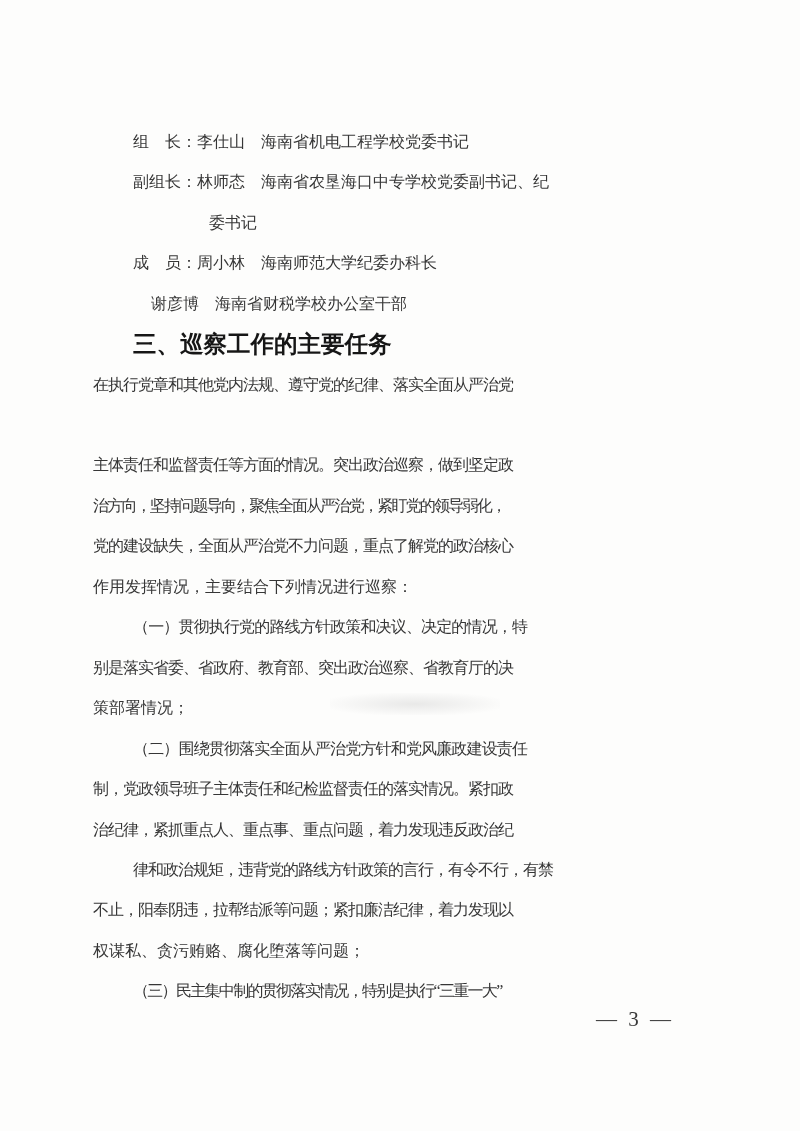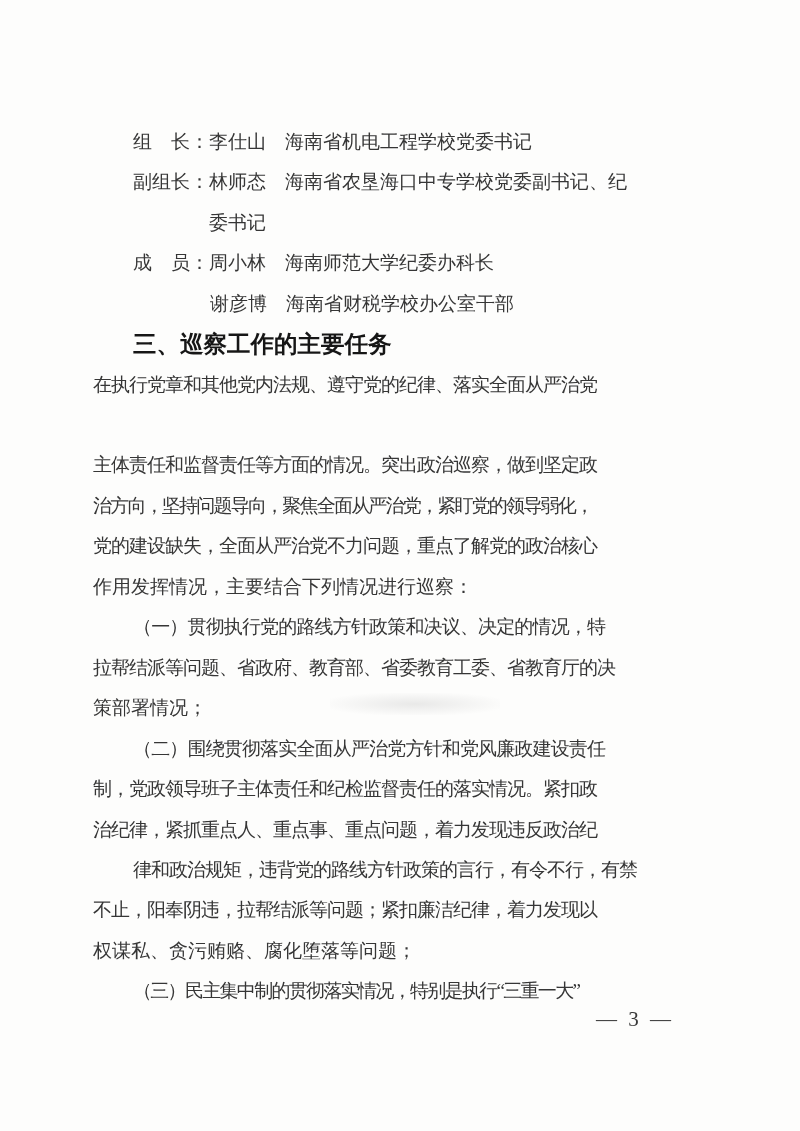--- a/index.html
+++ b/index.html
@@ -20,26 +20,26 @@
   }
   .doc-lines {
     position: absolute;
     left: 93px;
     top: 122px;
     width: 617px;
   }
   .line {
     height: 40.47px;
     line-height: 40.47px;
-    font-size: 19px;
+    font-size: 16px;
     color: var(--body-text, #363636);
     white-space: nowrap;
   }
   .roster        { margin-left: 40px; }
-  .roster-cont   { margin-left: 117px; }
+  .roster-cont   { margin-left: 58px; }
   .roster-cont-wide { margin-left: 116px; }
   .heading {
     margin-left: 40px;
     font-family: Liberation Serif, serif;
     font-weight: 700;
     font-size: 23.5px;
     color: var(--heading-text, #161616);
   }
   .p-first { padding-left: 40px; }
   .p-mid   { }
@@ -73,21 +73,21 @@
       <div class="line roster-cont-wide">委书记</div>
       <div class="line roster">成　员：周小林　海南师范大学纪委办科长</div>
       <div class="line roster-cont">谢彦博　海南省财税学校办公室干部</div>
       <div class="line heading">三、巡察工作的主要任务</div>
       <div class="line p-mid" style="letter-spacing: -1px;">在执行党章和其他党内法规、遵守党的纪律、落实全面从严治党</div>
       <div class="line p-mid" style="letter-spacing: -1px; margin-top: 40px;">主体责任和监督责任等方面的情况。突出政治巡察，做到坚定政</div>
       <div class="line p-mid" style="letter-spacing: -1.79px;">治方向，坚持问题导向，聚焦全面从严治党，紧盯党的领导弱化，</div>
       <div class="line p-mid" style="letter-spacing: -1px;">党的建设缺失，全面从严治党不力问题，重点了解党的政治核心</div>
       <div class="line p-last">作用发挥情况，主要结合下列情况进行巡察：</div>
       <div class="line p-first" style="letter-spacing: -0.84px;">（一）贯彻执行党的路线方针政策和决议、决定的情况，特</div>
-      <div class="line p-mid" style="letter-spacing: -1px;">拉帮结派等问题、省政府、教育部、省委教育工委、省教育厅的决</div>
+      <div class="line p-mid" style="letter-spacing: -1px;">别是落实省委、省政府、教育部、突出政治巡察、省教育厅的决</div>
       <div class="line p-last">策部署情况；</div>
       <div class="line p-first" style="letter-spacing: -0.84px;">（二）围绕贯彻落实全面从严治党方针和党风廉政建设责任</div>
       <div class="line p-mid" style="letter-spacing: -1px;">制，党政领导班子主体责任和纪检监督责任的落实情况。紧扣政</div>
       <div class="line p-mid" style="letter-spacing: -1px;">治纪律，紧抓重点人、重点事、重点问题，着力发现违反政治纪</div>
       <div class="line p-mid" style="letter-spacing: -1px; margin-left: 40px;">律和政治规矩，违背党的路线方针政策的言行，有令不行，有禁</div>
       <div class="line p-mid" style="letter-spacing: -1px;">不止，阳奉阴违，拉帮结派等问题；紧扣廉洁纪律，着力发现以</div>
       <div class="line p-last">权谋私、贪污贿赂、腐化堕落等问题；</div>
       <div class="line p-first" style="letter-spacing: -1.69px;">（三）民主集中制的贯彻落实情况，特别是执行“三重一大”</div>
     </div>
   <div class="smudge"></div>

